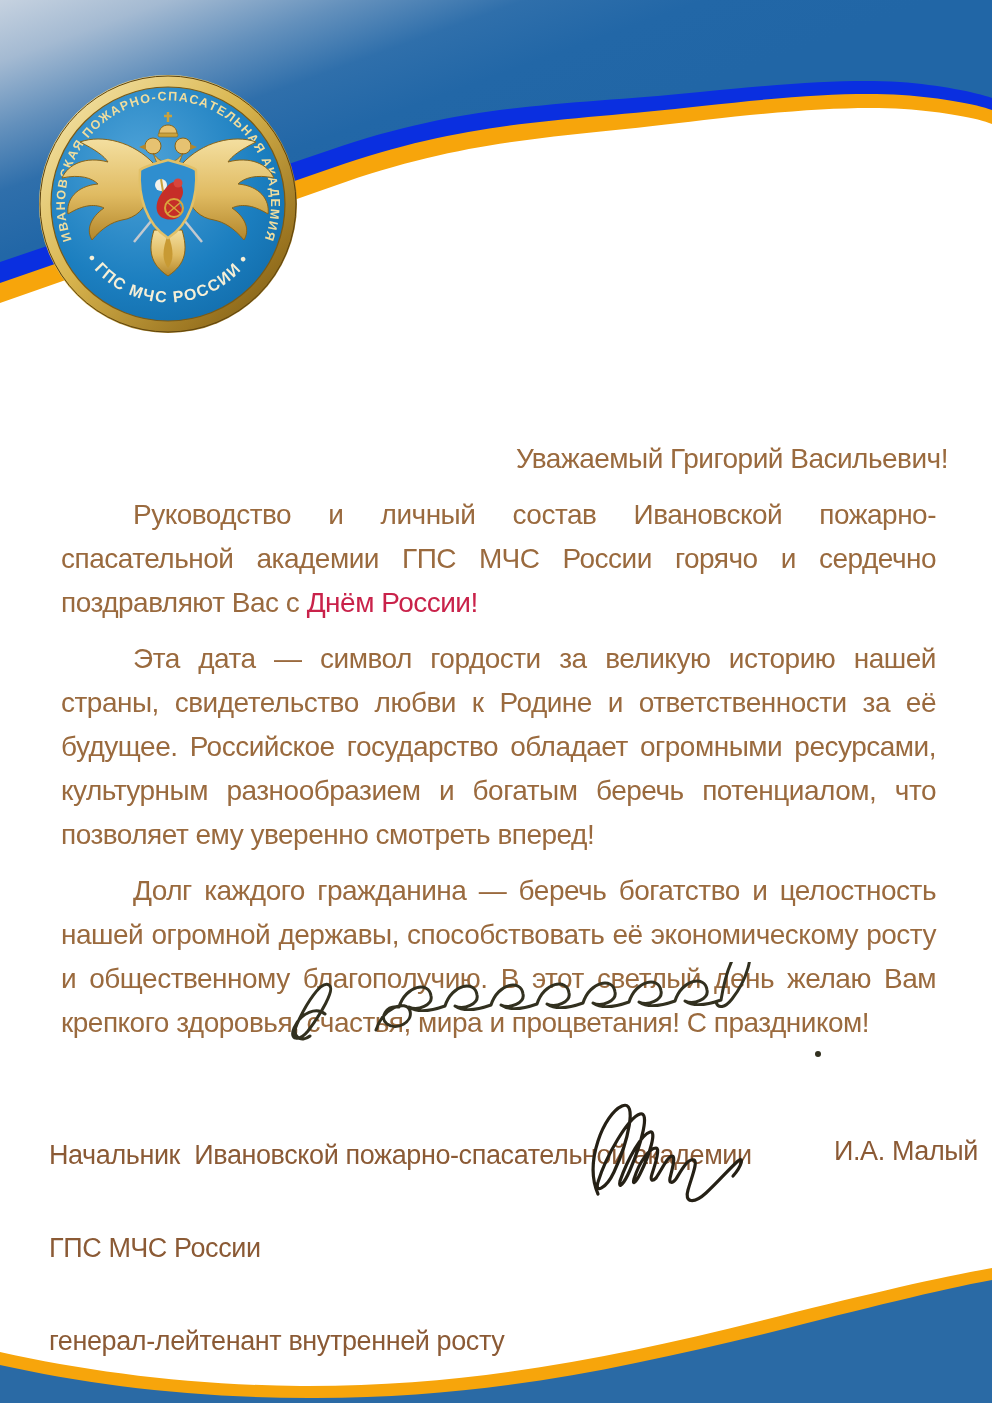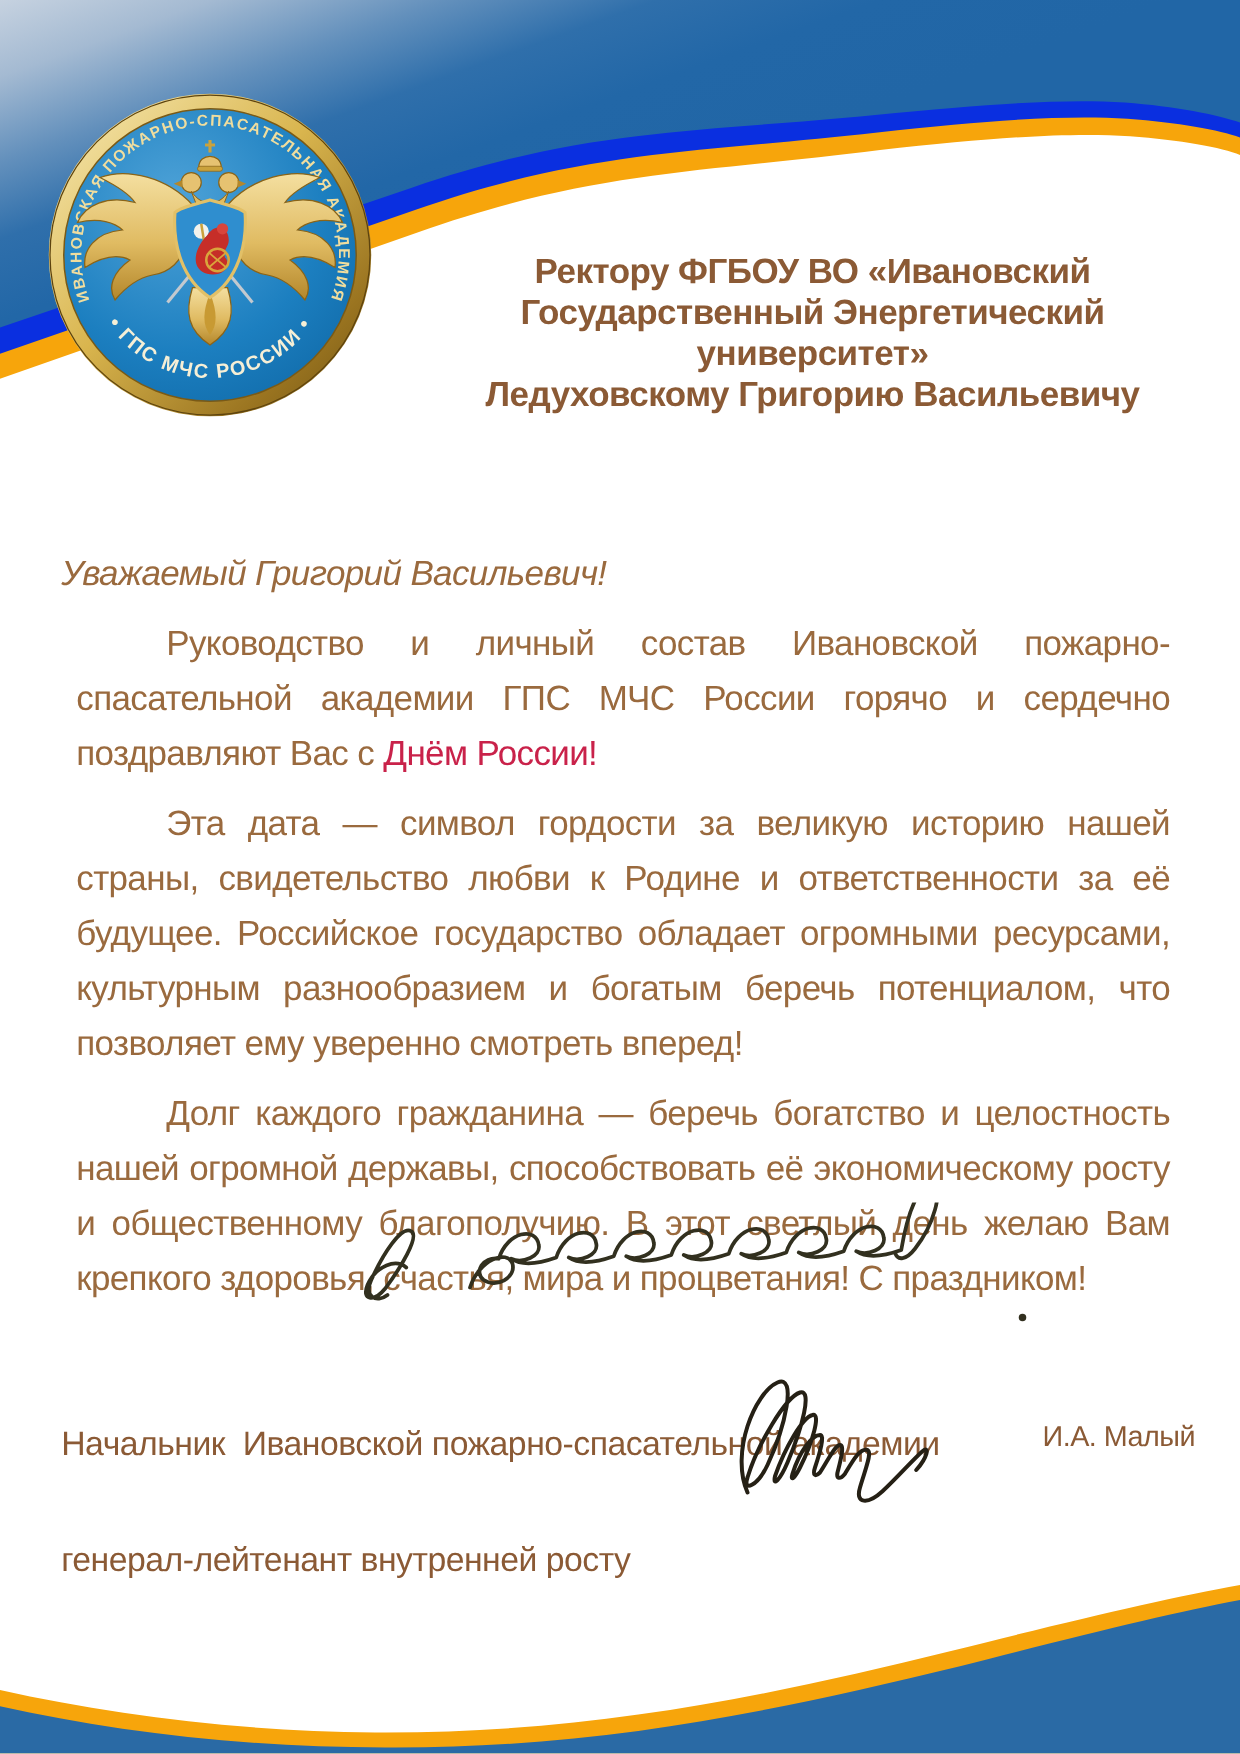--- a/index.html
+++ b/index.html
@@ -22,35 +22,35 @@
     font-size:28px;line-height:33px;
     color:#8b5a35;
     letter-spacing:-0.4px;
   }
   .letter-body{
     position:absolute;left:49px;top:437px;width:899px;
     color:#9a6a3e;
     font-size:28px;line-height:44px;
     letter-spacing:-0.5px;
   }
-  .greeting{text-align:left;margin:0 0 0 0;font-style:italic;}
+  .greeting{text-align:right;margin:0 0 0 0;}
   .para{margin:12px;text-align:justify;text-indent:72px;}
   .red{color:#c9224a;}
 
   .flourish-svg{position:absolute;left:258px;top:962px;}
 
   .signoff{
     position:absolute;left:49px;top:1078px;width:800px;
     color:#8b5a35;font-size:27px;line-height:31px;
     letter-spacing:-0.4px;
     white-space:pre-wrap;
   }
   .signer-name{
     position:absolute;left:834px;top:1136px;
-    color:#8b5a35;font-size:23px;letter-spacing:-0.4px;
+    color:#8b5a35;font-size:27px;letter-spacing:-0.4px;
   }
   .dir-sign-svg{position:absolute;left:570px;top:1096px;}
 </style>
 </head>
 <body>
 
 <div class="page">
 
   <svg class="header-svg" width="992" height="340" viewBox="0 0 992 340" aria-hidden="true">
     <defs>
@@ -140,26 +140,20 @@
       <circle cx="-7" cy="-15" r="6" fill="#f3f2ec"></circle>
       <line x1="-7" y1="-21" x2="-3" y2="4" stroke="#caa23c" stroke-width="2"></line>
       <path d="M-2,-12 C4,-22 15,-19 15,-8 C15,-2 10,0 12,6 C16,10 14,17 7,19 C-1,21 -9,18 -11,11 C-13,3 -8,-6 -2,-12 Z" fill="#c62e28"></path>
       <circle cx="10" cy="-17" r="4.5" fill="#d8453c"></circle>
       <circle cx="6" cy="8" r="9" fill="none" stroke="#d9a53c" stroke-width="2"></circle>
       <line x1="-1" y1="2" x2="13" y2="14" stroke="#d9a53c" stroke-width="1.4"></line>
       <line x1="13" y1="2" x2="-1" y2="14" stroke="#d9a53c" stroke-width="1.4"></line>
     </g>
   </svg>
 
-  <div class="addressee">
-    <div>Ректору ФГБОУ ВО «Ивановский</div>
-    <div>Государственный Энергетический</div>
-    <div>университет»</div>
-    <div>Ледуховскому Григорию Васильевичу</div>
-  </div>
 
   <div class="letter-body">
     <p class="greeting">Уважаемый Григорий Васильевич!</p>
     <p class="para"><span>Руководство и личный состав Ивановской пожарно-спасательной академии ГПС МЧС России горячо и сердечно поздравляют Вас с </span><span class="red">Днём России!</span></p>
     <p class="para">Эта дата — символ гордости за великую историю нашей страны, свидетельство любви к Родине и ответственности за её будущее. Российское государство обладает огромными ресурсами, культурным разнообразием и богатым беречь потенциалом, что позволяет ему уверенно смотреть вперед!</p>
     <p class="para">Долг каждого гражданина — беречь богатство и целостность нашей огромной державы, способствовать её экономическому росту и общественному благополучию. В этот светлый день желаю Вам крепкого здоровья, счастья, мира и процветания! С праздником!</p>
   </div>
 
   <svg class="flourish-svg" width="610" height="105" viewBox="0 0 610 105" aria-hidden="true">
     <g fill="none" stroke="#32301f" stroke-width="3" stroke-linecap="round" stroke-linejoin="round">
@@ -172,20 +166,21 @@
                c 7,-22 30,-26 32,-11 c 2,9 -13,15 -22,11 c 9,6 22,4 36,-1
                c 7,-22 30,-26 32,-11 c 2,9 -13,15 -22,11 c 9,6 22,4 36,-1
                c 7,-22 30,-26 32,-11 c 2,9 -13,15 -22,11 c 9,6 22,4 36,-1
                c 6,-36 17,-56 25,-52 c 9,4 1,32 -14,51 c -7,9 -14,10 -16,3"></path>
       <circle cx="560" cy="92" r="3" fill="#32301f" stroke="none"></circle>
     </g>
   </svg>
 
   <div class="signoff">
     <div>Начальник  Ивановской пожарно-спасательной академии</div>
+    <div>ГПС МЧС России</div>
     <div>генерал-лейтенант внутренней росту</div>
   </div>
 
   <svg class="dir-sign-svg" width="200" height="115" viewBox="0 0 200 115" aria-hidden="true">
     <path fill="none" stroke="#252015" stroke-width="3.2" stroke-linecap="round" stroke-linejoin="round" d="M28,98 C14,66 34,18 52,10 C68,3 58,46 44,76 C36,93 24,98 28,86
          C36,60 58,22 70,18 C80,15 72,46 60,74 C54,88 48,94 50,85
          C58,62 72,38 80,36 C87,34 80,58 70,78 C66,86 62,90 64,83
          C70,64 80,52 86,52 C90,52 86,66 82,78 C80,84 82,86 86,82
          C92,73 98,60 102,60 C106,60 102,74 100,82 C99,87 102,88 106,83
          C112,73 118,62 124,64 C128,66 122,80 118,94 C114,107 124,108 136,97

